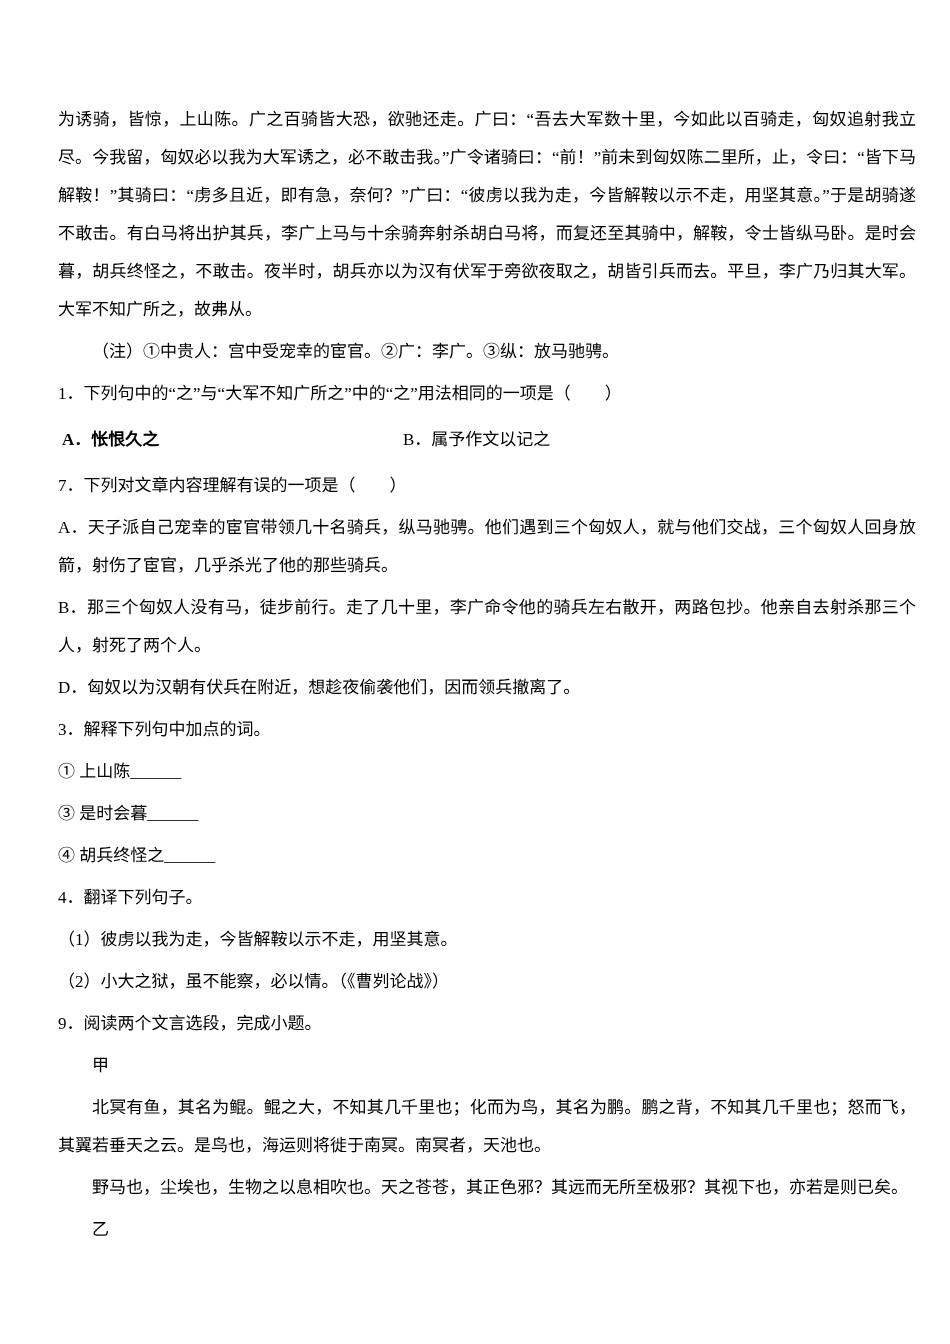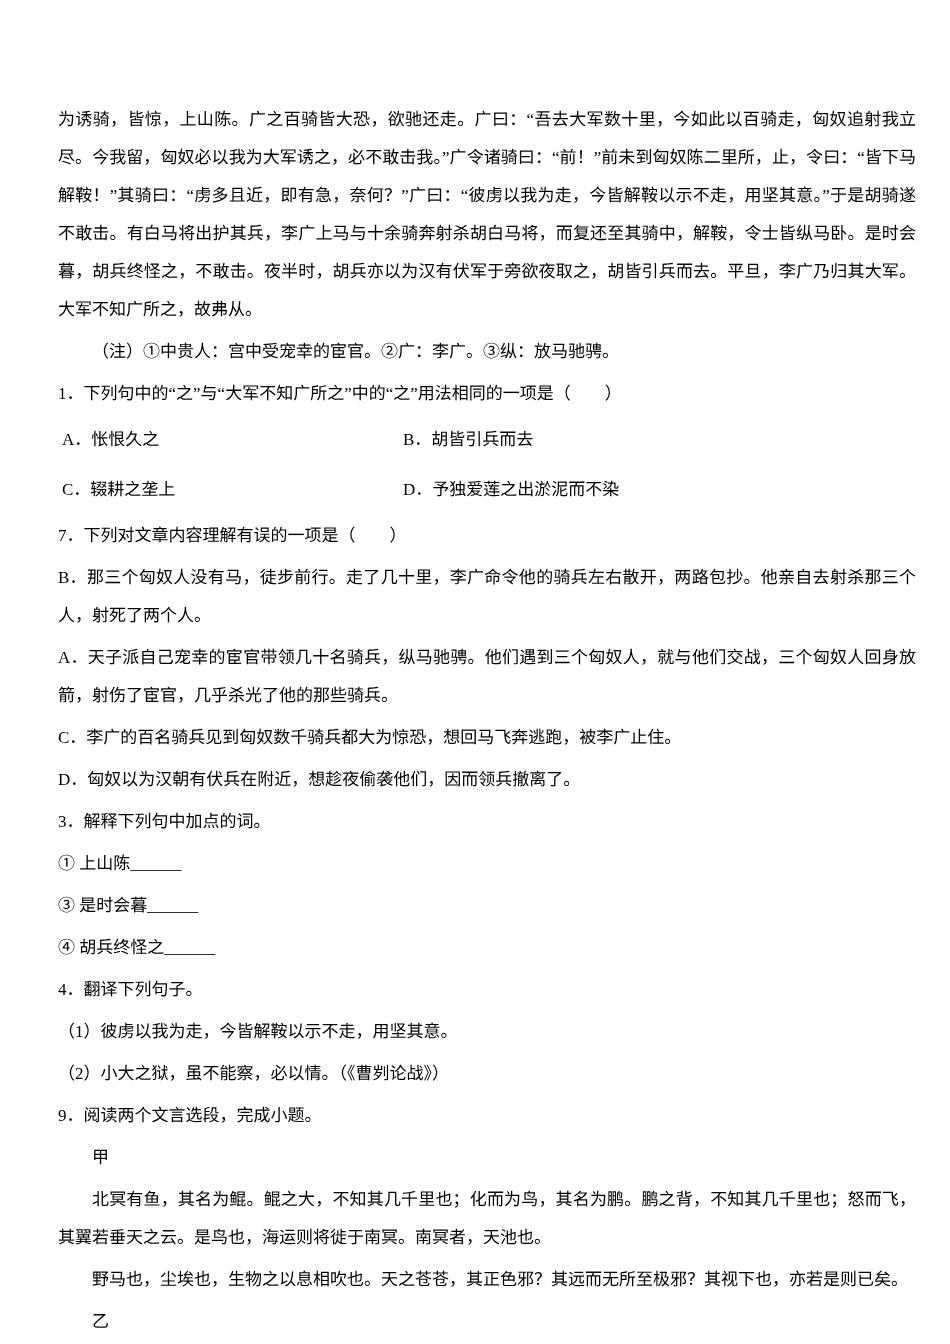--- a/index.html
+++ b/index.html
@@ -18,48 +18,43 @@
     font-size:17px;
     line-height:38px;
     background:#ffffff;
   }
   .para {
     text-align:justify;
     word-break:break-all;
   }
   .indent2 { text-indent:2em; }
   .opt-row { display:flex; }
-  .opt-row .opt-col1 { display:inline-block; width:333px; flex:0 0 333px; }
+  .opt-row .opt-col1 { display:inline-block; width:333px; flex:0 0 333px;font-weight:bold; }
 </style>
 </head>
 <body>
 
 <div class="page">
 
   <div class="para">为诱骑，皆惊，上山陈。广之百骑皆大恐，欲驰还走。广曰：“吾去大军数十里，今如此以百骑走，匈奴追射我立尽。今我留，匈奴必以我为大军诱之，必不敢击我。”广令诸骑曰：“前！”前未到匈奴陈二里所，止，令曰：“皆下马解鞍！”其骑曰：“虏多且近，即有急，奈何？”广曰：“彼虏以我为走，今皆解鞍以示不走，用坚其意。”于是胡骑遂不敢击。有白马将出护其兵，李广上马与十余骑奔射杀胡白马将，而复还至其骑中，解鞍，令士皆纵马卧。是时会暮，胡兵终怪之，不敢击。夜半时，胡兵亦以为汉有伏军于旁欲夜取之，胡皆引兵而去。平旦，李广乃归其大军。大军不知广所之，故弗从。</div>
 
   <div class="para indent2">（注）①中贵人：宫中受宠幸的宦官。②广：李广。③纵：放马驰骋。</div>
 
   <div class="para">1．下列句中的“之”与“大军不知广所之”中的“之”用法相同的一项是（　　）</div>
 
   <div class="para opt-row">
     <span class="opt-col1">A．怅恨久之</span>
-    <span>B．胡皆引兵而去</span>
+    <span>B．属予作文以记之</span>
   </div>
 
-  <div class="para opt-row">
-    <span class="opt-col1">C．辍耕之垄上</span>
-    <span>D．予独爱莲之出淤泥而不染</span>
-  </div>
 
   <div class="para">7．下列对文章内容理解有误的一项是（　　）</div>
 
+  <div class="para">A．天子派自己宠幸的宦官带领几十名骑兵，纵马驰骋。他们遇到三个匈奴人，就与他们交战，三个匈奴人回身放箭，射伤了宦官，几乎杀光了他的那些骑兵。</div>
   <div class="para">B．那三个匈奴人没有马，徒步前行。走了几十里，李广命令他的骑兵左右散开，两路包抄。他亲自去射杀那三个人，射死了两个人。</div>
-  <div class="para">A．天子派自己宠幸的宦官带领几十名骑兵，纵马驰骋。他们遇到三个匈奴人，就与他们交战，三个匈奴人回身放箭，射伤了宦官，几乎杀光了他的那些骑兵。</div>
-  <div class="para">C．李广的百名骑兵见到匈奴数千骑兵都大为惊恐，想回马飞奔逃跑，被李广止住。</div>
   <div class="para">D．匈奴以为汉朝有伏兵在附近，想趁夜偷袭他们，因而领兵撤离了。</div>
 
   <div class="para">3．解释下列句中加点的词。</div>
 
   <div class="para">① 上山陈______</div>
   <div class="para">③ 是时会暮______</div>
   <div class="para">④ 胡兵终怪之______</div>
 
   <div class="para">4．翻译下列句子。</div>
 

